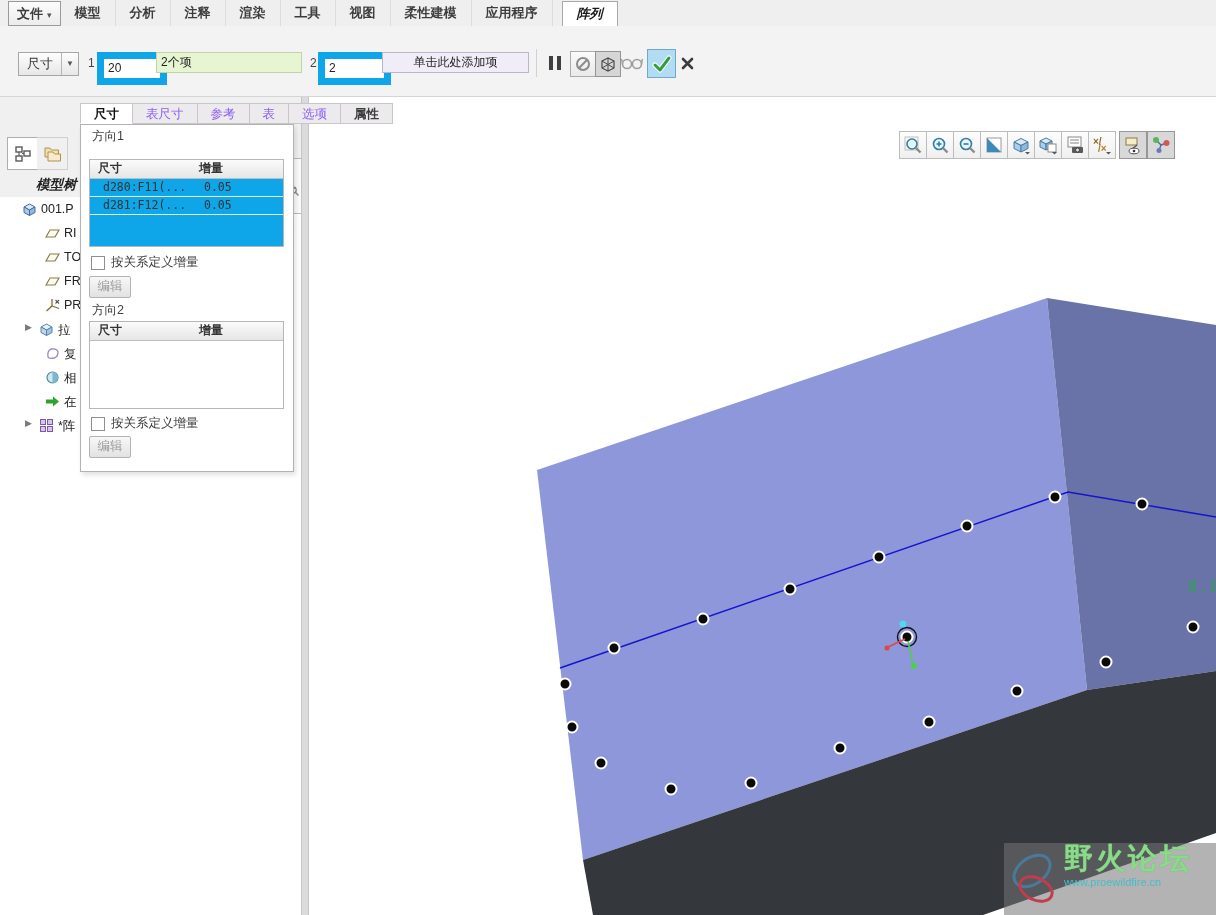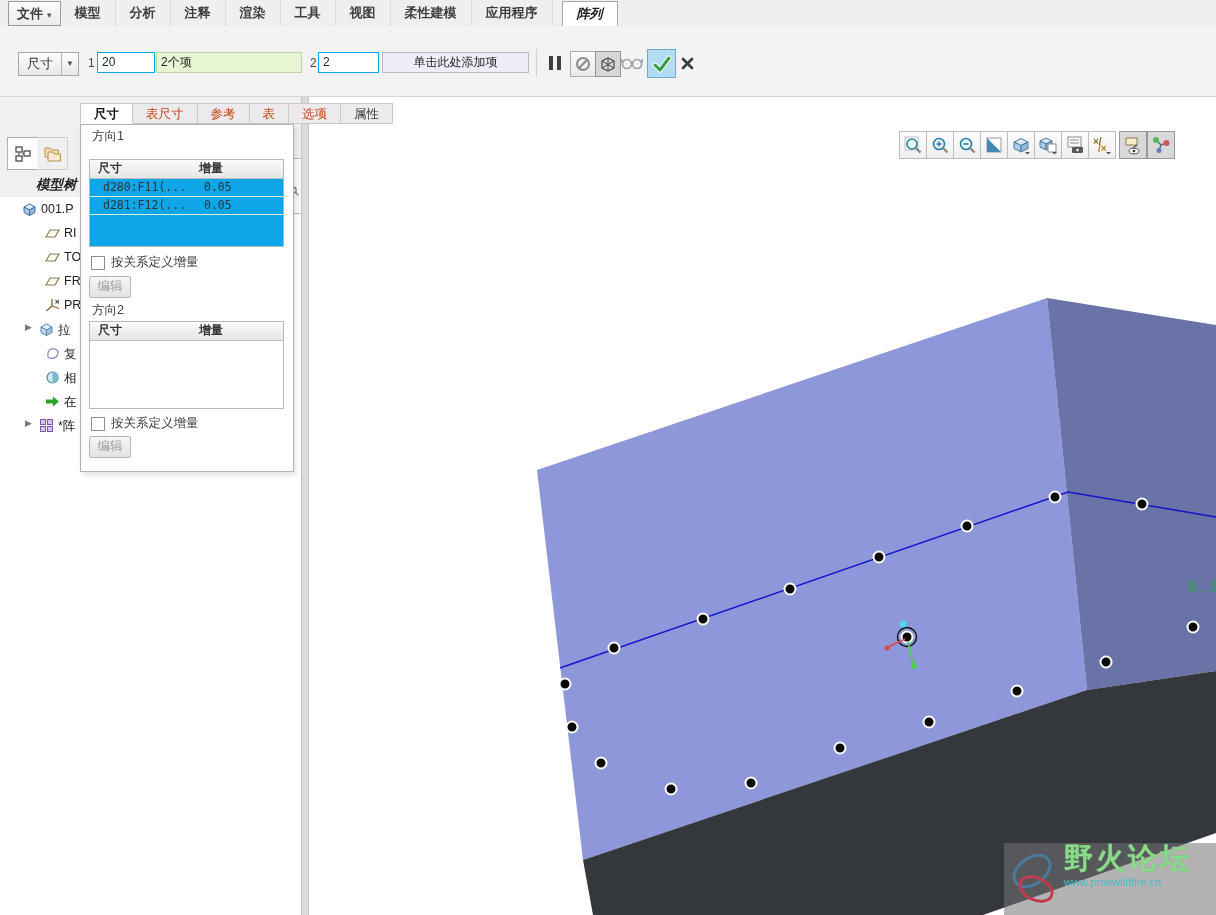--- a/index.html
+++ b/index.html
@@ -11,34 +11,34 @@
   .mtab{font-size:13px;font-weight:bold;color:#3d3d3d;padding:0 14px;line-height:25px;border-right:1px solid #dedddd;white-space:nowrap;}
   #file-tab{margin-left:8px;border:1px solid #9a9a9a;background:linear-gradient(#fcfcfc,#ececec);padding:0 8px;line-height:23px;margin-top:1px;}
   #file-tab .caret{font-size:9px;color:#555;margin-left:4px;}
   .mtab-active{font-style:italic;background:#ffffff;border:1px solid #a8a8a8;border-bottom:none;margin-left:9px;line-height:24px;margin-top:1px;color:#1a1a1a;}
   
   #ribbon{left:0;top:26px;width:1216px;height:70px;background:#f4f3f4;border-bottom:1px solid #d6d5d6;z-index:5;}
   .combo{left:18px;top:26px;height:22px;display:flex;border:1px solid #a6a6a6;background:linear-gradient(#fdfdfd,#e7e7e7);}
   .combo .cval{padding:0 8px;font-size:13px;color:#333;line-height:21px;}
   .combo .carrow{width:16px;border-left:1px solid #b5b5b5;text-align:center;font-size:8px;color:#555;line-height:21px;}
   .numlbl{font-size:12px;color:#444;top:30px;}
-  .tfield{height:19px;border:1px solid #0ea5e9;background:#fff;font-size:12px;color:#222;padding:0 4px;line-height:19px;top:26px;}
+  .tfield{height:19px;border:7px solid #0ea5e9;background:#fff;font-size:12px;color:#222;padding:0 4px;line-height:19px;top:26px;}
   .gfield{background:#e7f5d3;border:1px solid #c2d3a7;}
   .lfield{background:#f1edf8;border:1px solid #bcb6ca;text-align:center;}
   .vsep{width:1px;background:#d2d1d2;}
   .dbtn{width:24px;height:24px;top:25px;border:1px solid #ababab;background:linear-gradient(#fbfbfb,#e9e9e9);display:flex;align-items:center;justify-content:center;}
   .dbtn.pressed{background:#d7d6d7;border-color:#949494;}
   .okbtn{width:27px;height:27px;top:23px;background:#b2dcf2;border:1px solid #6ea9cc;display:flex;align-items:center;justify-content:center;}
   .plainicon{display:flex;align-items:center;justify-content:center;}
   
   #panel-tabs{left:80px;top:103px;height:21px;display:flex;z-index:7;}
-  .ptab{font-size:12.5px;color:#c2410c;background:#eceaec;border:1px solid #c8c7c8;border-left:none;line-height:20px;padding:0 13px;white-space:nowrap;}
+  .ptab{font-size:12.5px;color:#8b5cf6;background:#eceaec;border:1px solid #c8c7c8;border-left:none;line-height:20px;padding:0 13px;white-space:nowrap;}
   .ptab:first-child{border-left:1px solid #c8c7c8;}
   .ptab-active{background:#fff;color:#111;font-weight:bold;border-bottom:1px solid #fff;}
-  .ptab-dark{color:#3c3c3c;font-weight:normal;}
+  .ptab-dark{color:#3c3c3c;font-weight:bold;}
   #panel{left:80px;top:124px;width:212px;height:346px;background:#fff;border:1px solid #b3b2b3;box-shadow:2px 3px 5px rgba(0,0,0,0.12);z-index:6;}
   .dirlabel{font-size:12.5px;color:#3f3f3f;}
   .ptable{left:8px;width:193px;height:86px;border:1px solid #b7b7b7;}
   .phead{height:18px;background:linear-gradient(#fbfbfb,#e6e6e6);border-bottom:1px solid #bdbdbd;display:flex;font-size:12px;font-weight:bold;color:#333;}
   .phead .c1{width:101px;padding-left:8px;line-height:17px;}
   .phead .c2{flex:1;line-height:17px;}
   .pbody{position:absolute;left:0;top:19px;right:0;bottom:0;}
   .pbody.green{background:#0ea5e9;}
   .pbody.lav{background:#f3f0fa;}
   .prow{height:17px;display:flex;font-size:11.5px;color:#333;}

